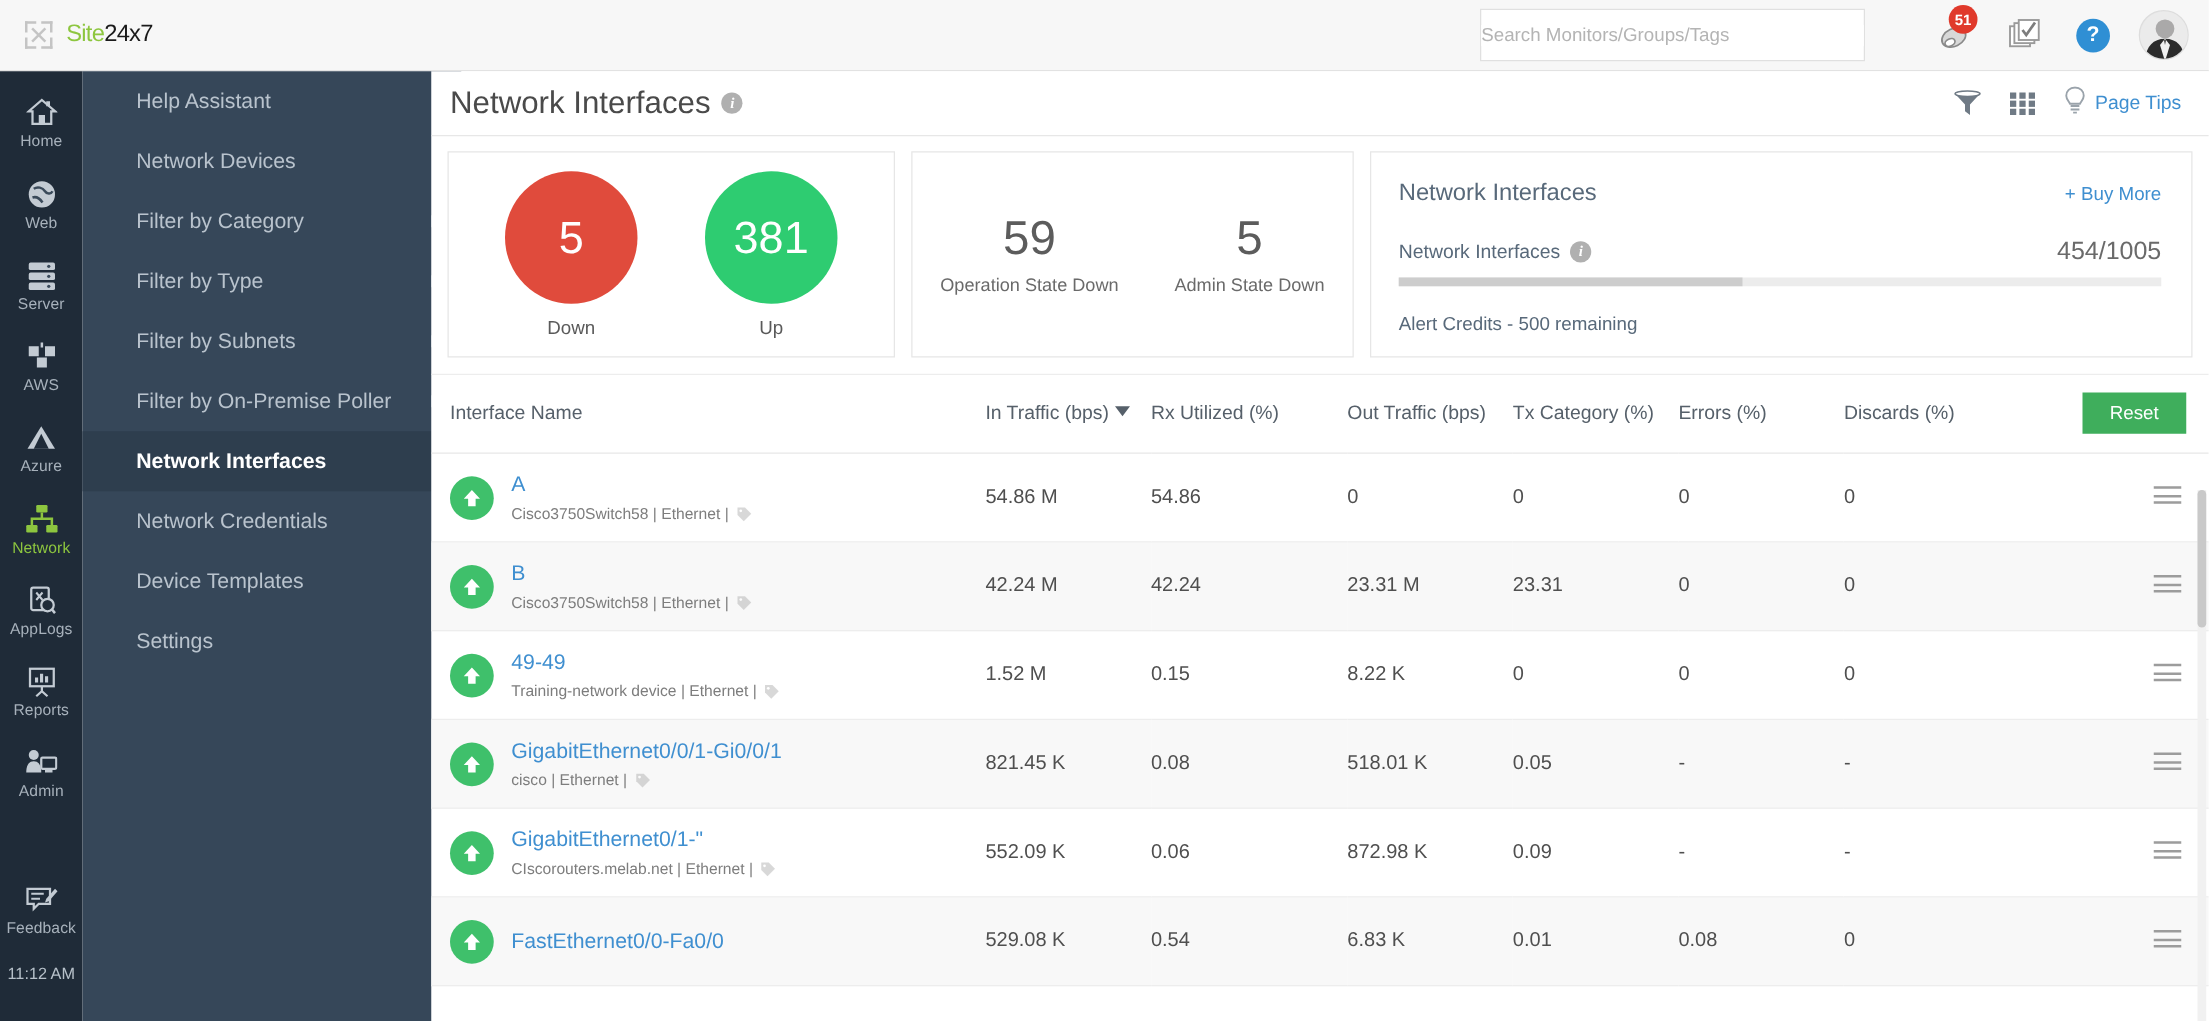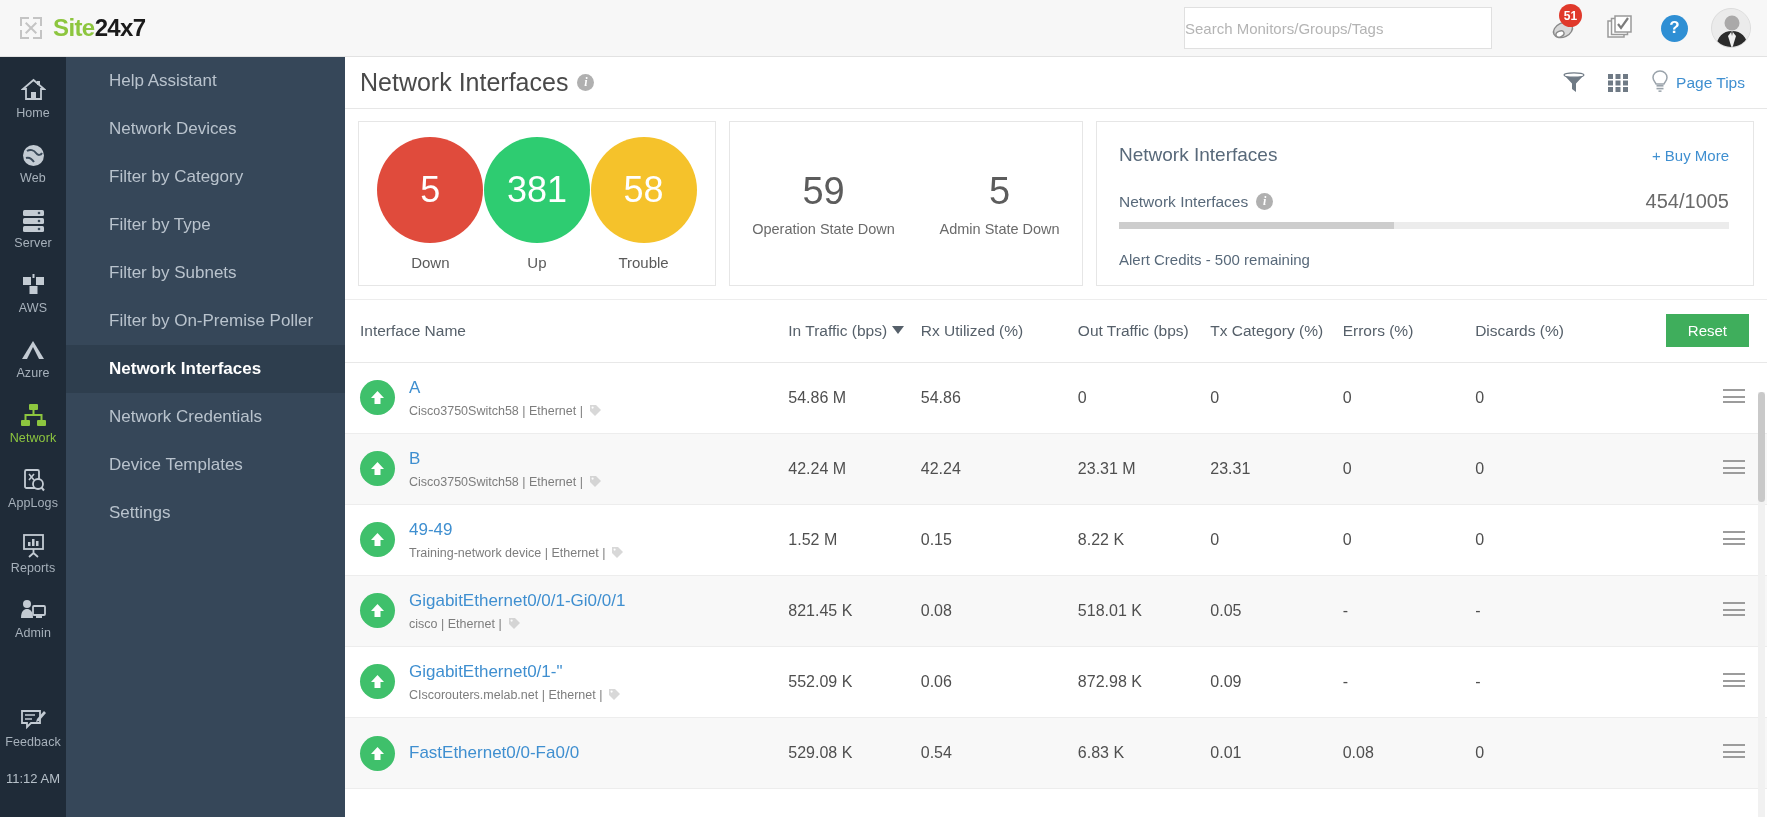--- a/index.html
+++ b/index.html
@@ -24,21 +24,21 @@
   .expand-icon .c1 { top:0; left:0; border-top:2.5px solid #9b9b9b; border-left:2.5px solid #9b9b9b; }
   .expand-icon .c2 { top:0; right:0; border-top:2.5px solid #9b9b9b; border-right:2.5px solid #9b9b9b; }
   .expand-icon .c3 { bottom:0; left:0; border-bottom:2.5px solid #9b9b9b; border-left:2.5px solid #9b9b9b; }
   .expand-icon .c4 { bottom:0; right:0; border-bottom:2.5px solid #9b9b9b; border-right:2.5px solid #9b9b9b; }
   .expand-icon::before, .expand-icon::after {
     content:""; position:absolute; left:50%; top:50%; width: 15px; height: 2px;
     background:#9b9b9b; transform-origin:center;
   }
   .expand-icon::before { transform: translate(-50%,-50%) rotate(45deg); }
   .expand-icon::after  { transform: translate(-50%,-50%) rotate(-45deg); }
-  .logo-text { font-size: 24px; font-weight: bold; letter-spacing: -0.6px; }
+  .logo-text { font-size: 19px; font-weight: normal; letter-spacing: -0.6px; }
   .logo-site { color: #8dc63f; }
   .logo-num { color: #1a1a1a; }
 
   .topbar-right { margin-left: auto; display: flex; align-items: center; padding-right: 16px; }
   .search-box {
     width: 308px; height: 42px; background: #fff; border: 1px solid #e0e0e0;
     display: flex; align-items: center; padding: 0 0; margin-right: 44px;
   }
   .search-box input {
     border: none; outline: none; width: 100%; font-size: 15px;
@@ -445,24 +445,20 @@
 
     <div class="card card-donuts">
       <div class="donut">
         <div class="circle" style="background:#e04b3c;">5</div>
         <div class="donut-label">Down</div>
       </div>
       <div class="donut">
         <div class="circle" style="background:#2ecc71;">381</div>
         <div class="donut-label">Up</div>
       </div>
-      <div class="donut">
-        <div class="circle" style="background:#f5c22b;">58</div>
-        <div class="donut-label">Trouble</div>
-      </div>
     </div>
 
     <div class="card card-states">
       <div class="state">
         <div class="state-num">59</div>
         <div class="state-label">Operation State Down</div>
       </div>
       <div class="state">
         <div class="state-num">5</div>
         <div class="state-label">Admin State Down</div>

